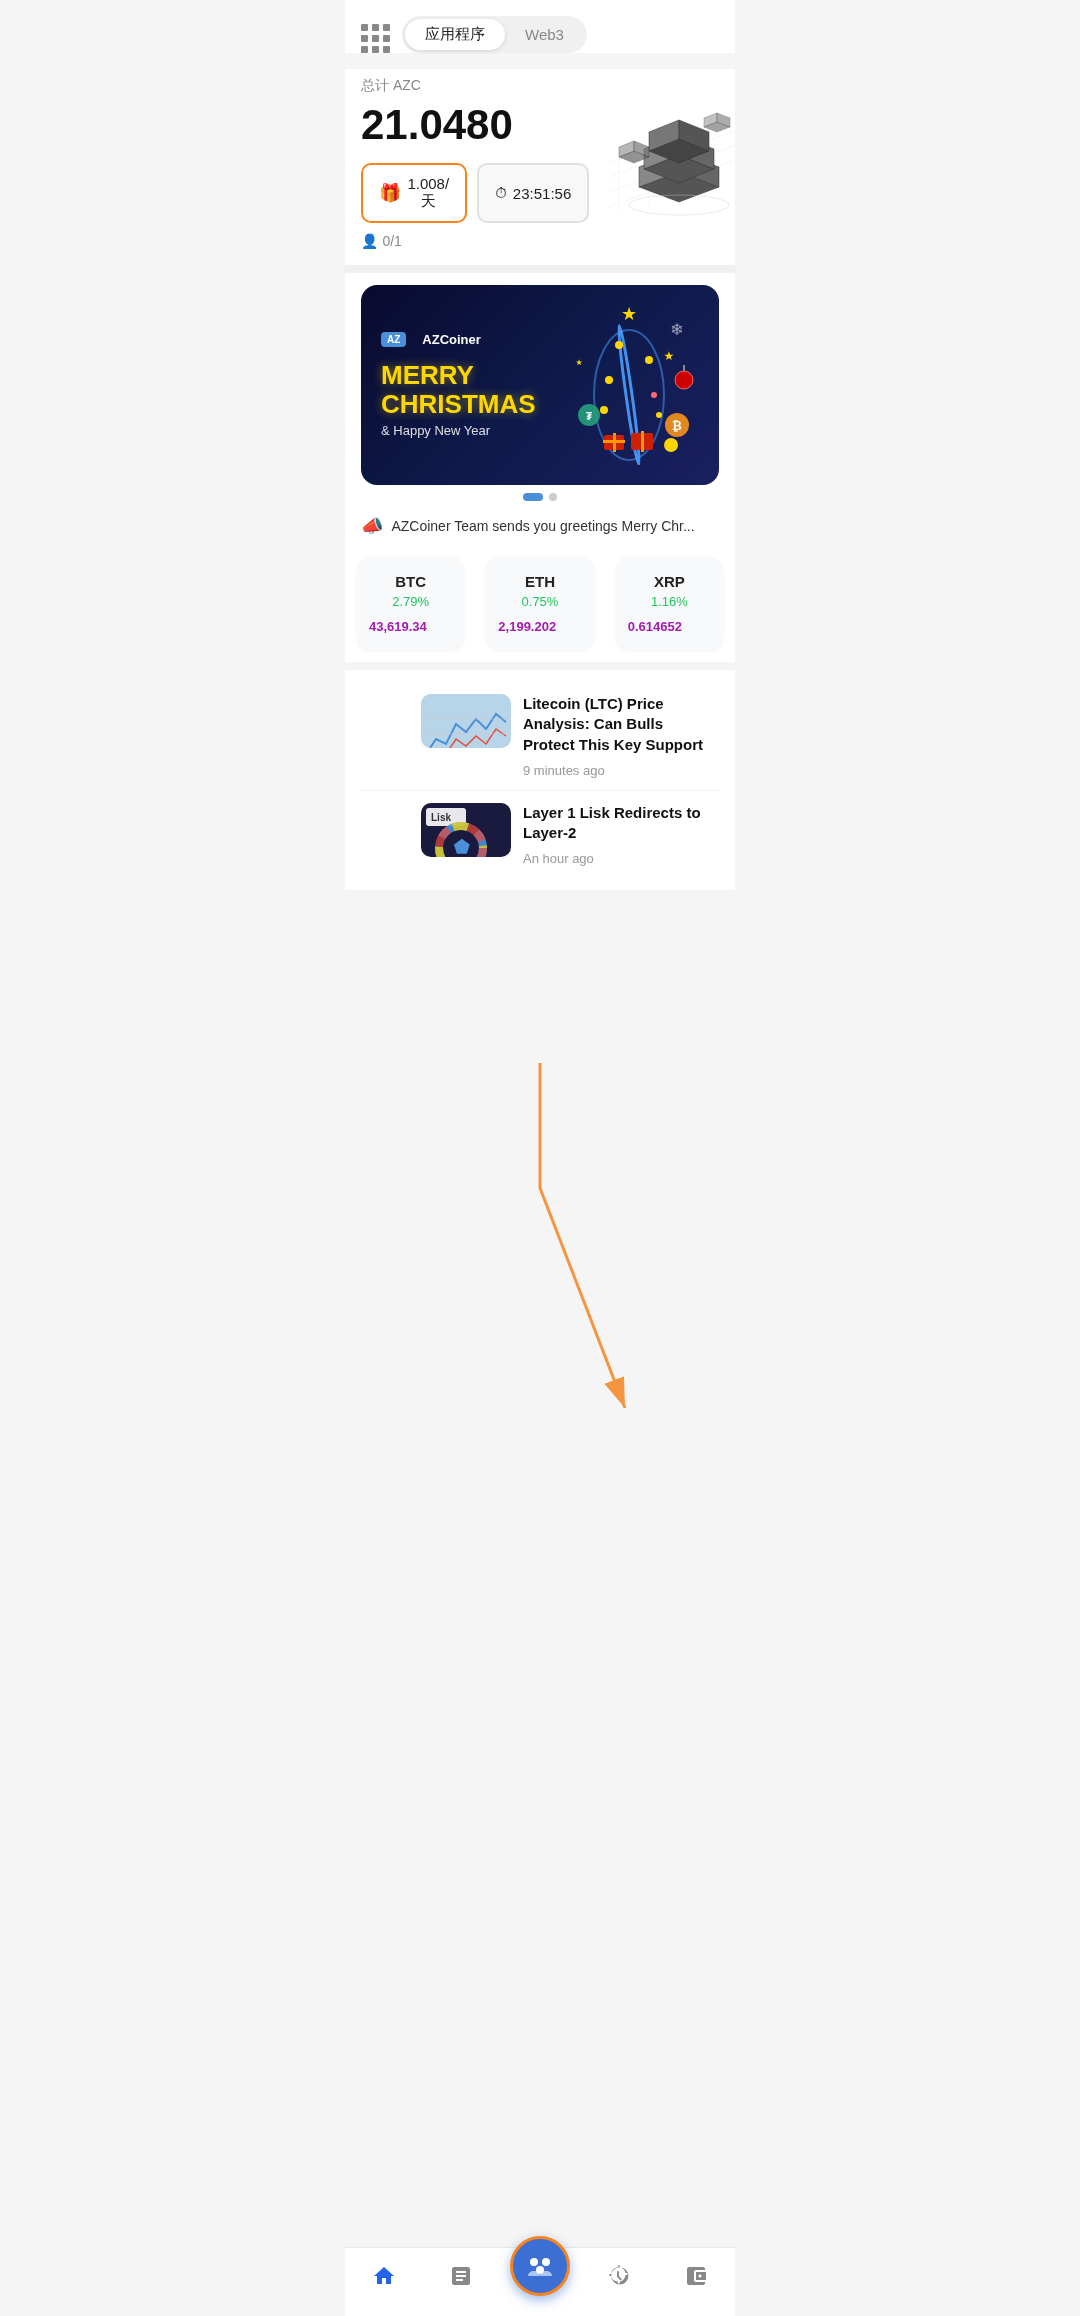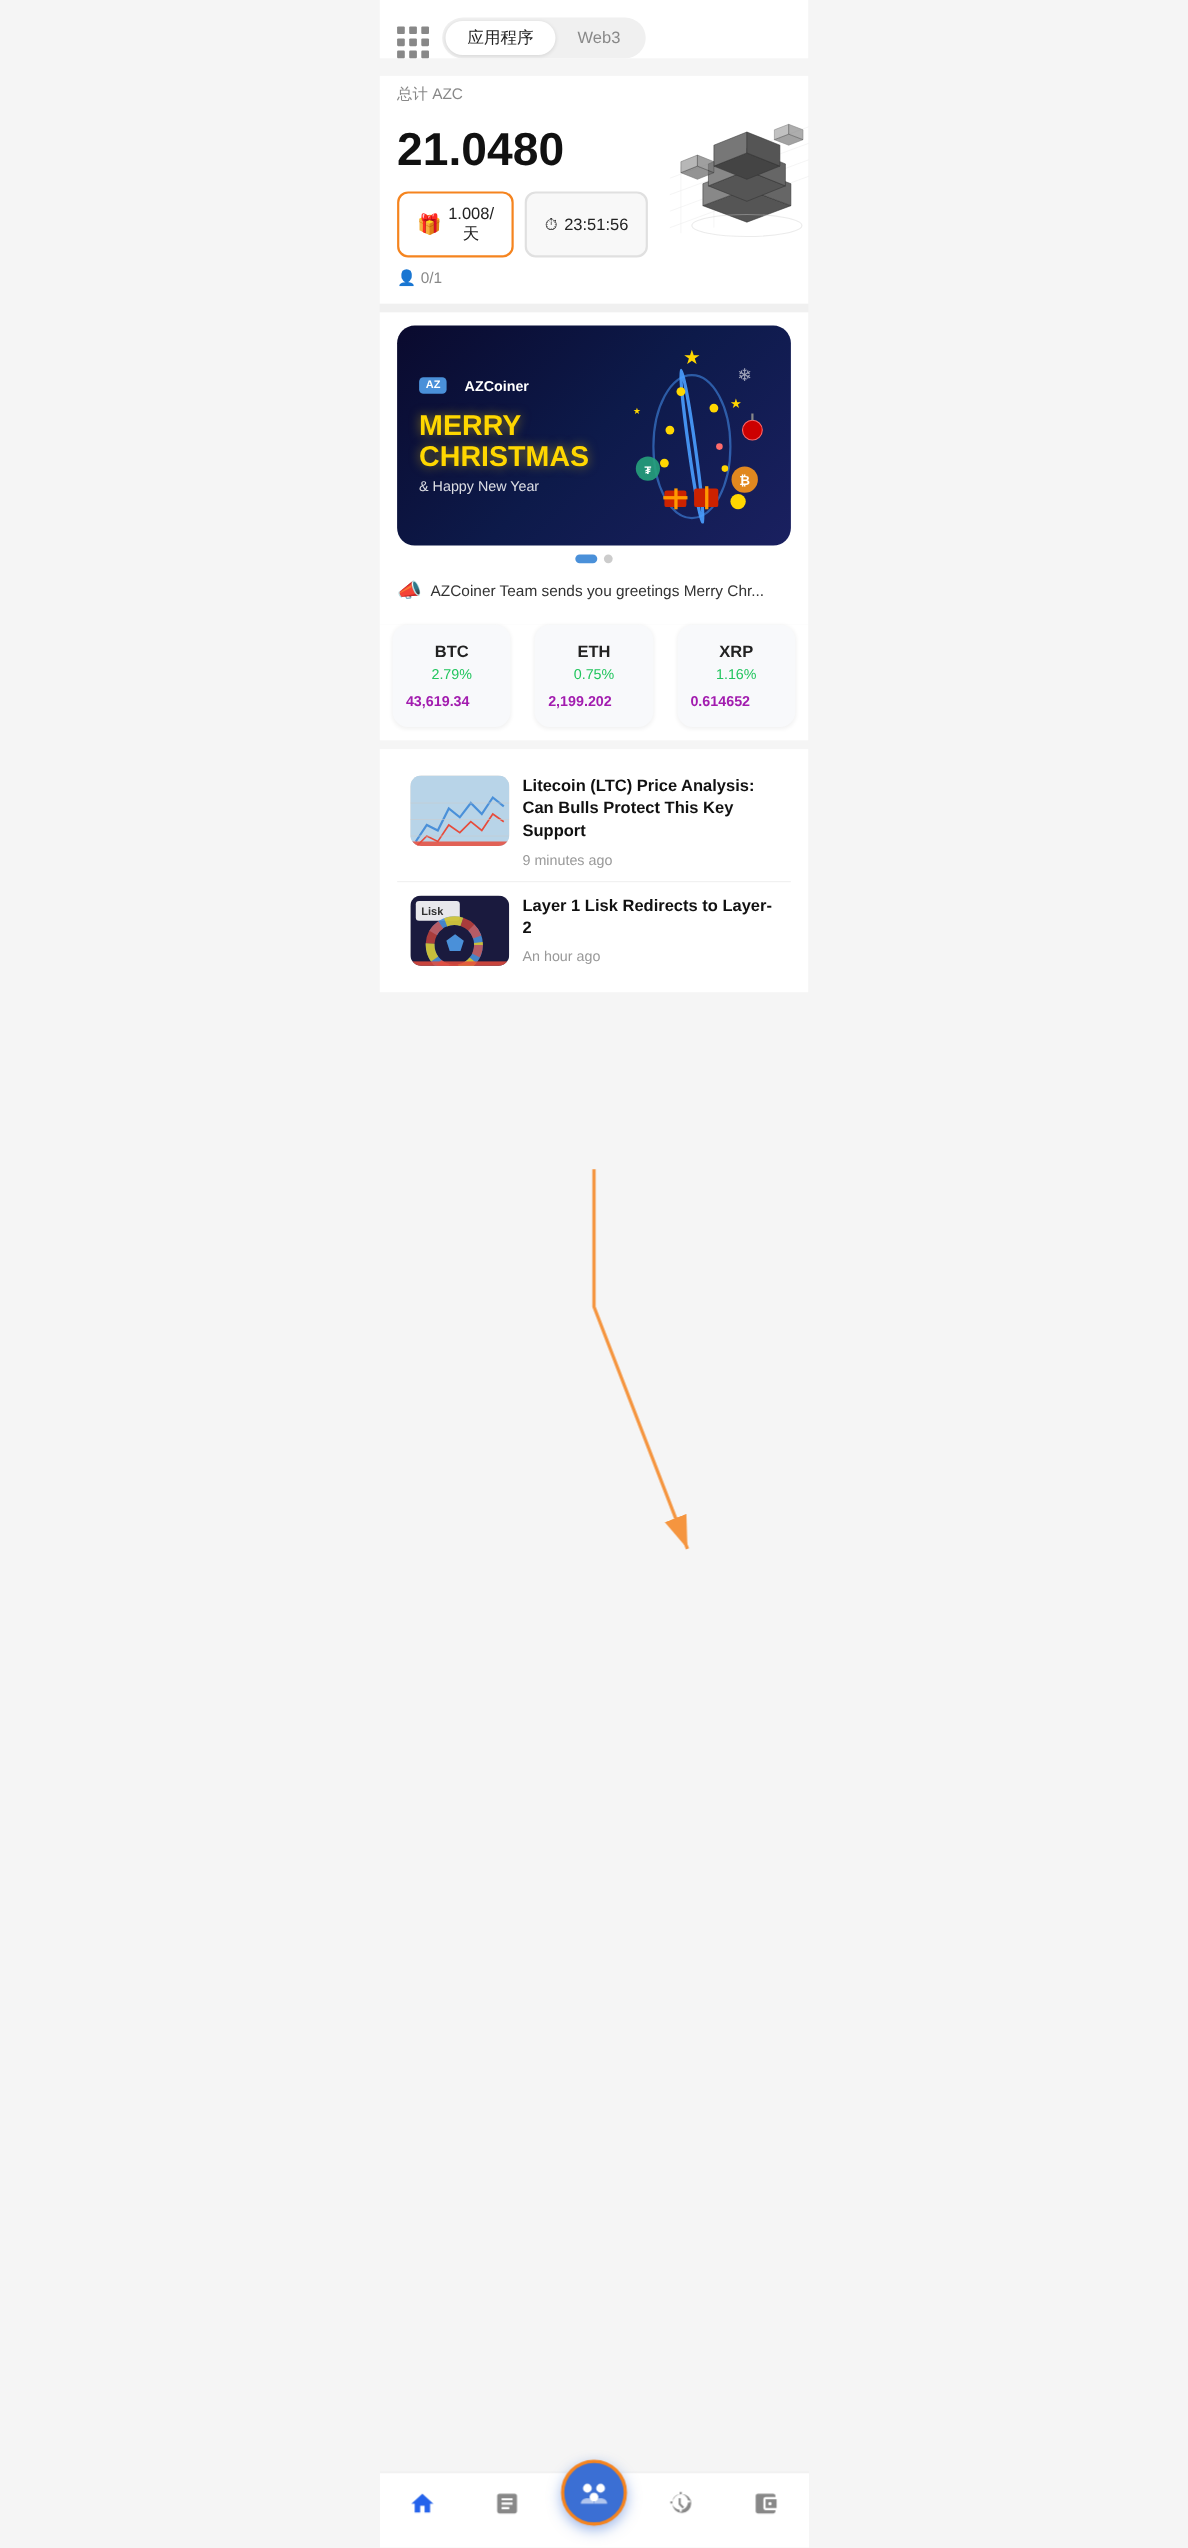--- a/index.html
+++ b/index.html
@@ -63,21 +63,21 @@
       padding: 8px 16px 16px 16px;
       display: flex;
       justify-content: space-between;
       align-items: flex-start;
       position: relative;
     }
     .balance-left {}
     .balance-label {
       font-size: 14px;
       color: #888;
-      margin-bottom: 17px;
+      margin-bottom: 6px;
     }
     .balance-amount {
       font-size: 42px;
       font-weight: 700;
       color: #111;
       margin-bottom: 14px;
     }
     .balance-actions {
       display: flex;
       gap: 10px;
@@ -272,26 +272,27 @@
       display: flex;
       gap: 12px;
       padding: 12px 12px;
       border-bottom: 1px solid #f0f0f0;
     }
     .news-item:last-child {
       border-bottom: none;
     }
     .news-thumb {
       width: 90px;
-      height: 64px;
+      height: 54px;
       border-radius: 10px;
       overflow: hidden;
       flex-shrink: 0;
       background: #ddd;
       position: relative;
+      margin-left: 48px;
     }
     .news-content {
       flex: 1;
     }
     .news-title {
       font-size: 15px;
       font-weight: 600;
       color: #111;
       line-height: 1.35;
       margin-bottom: 8px;

